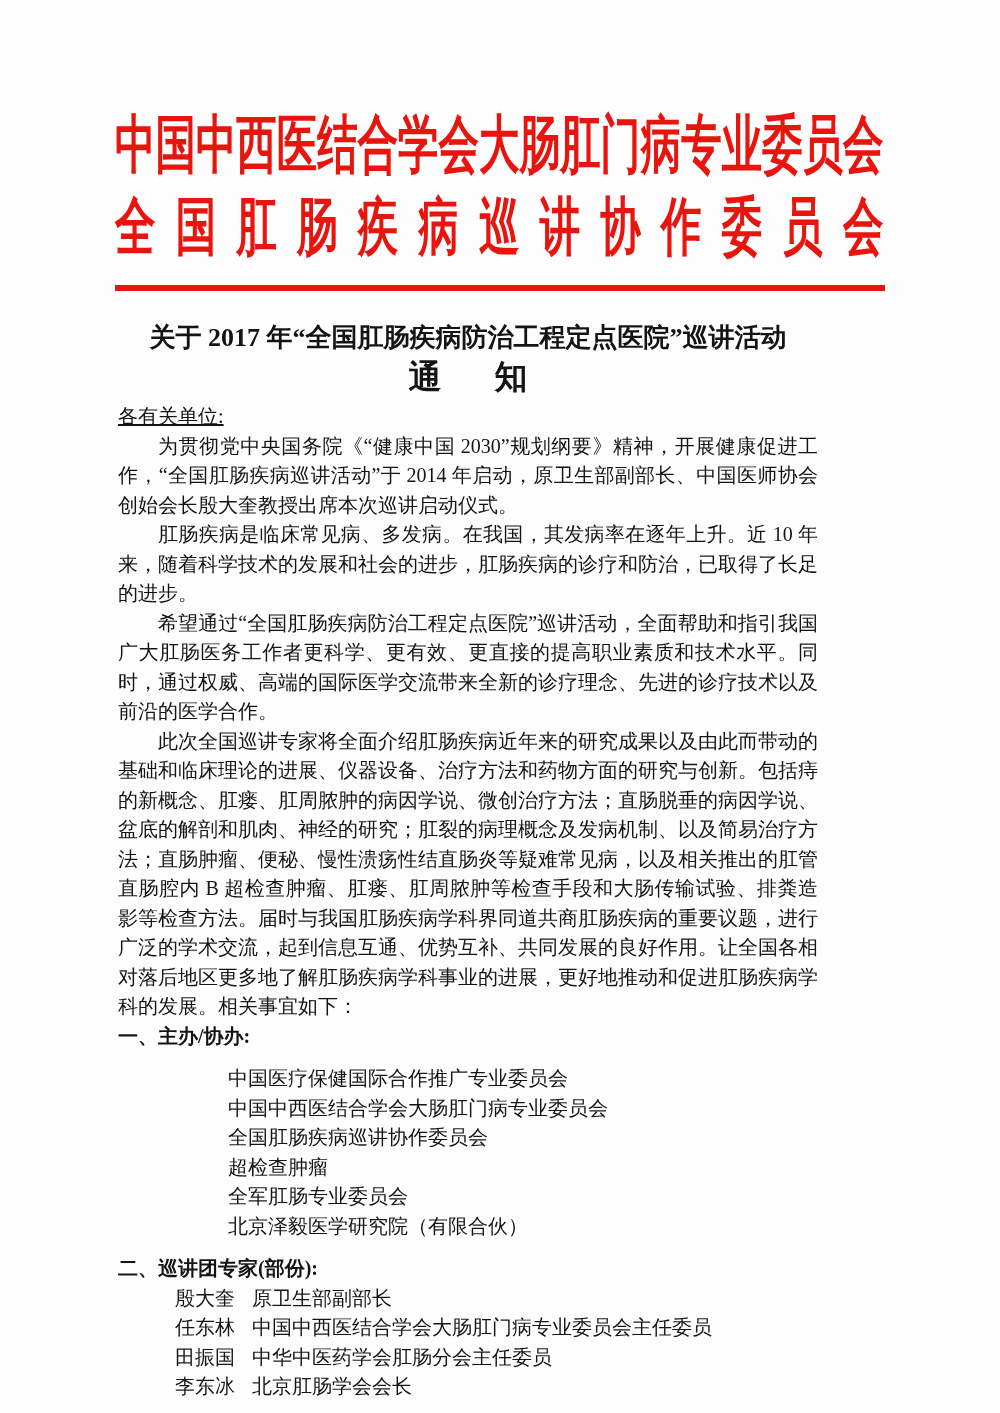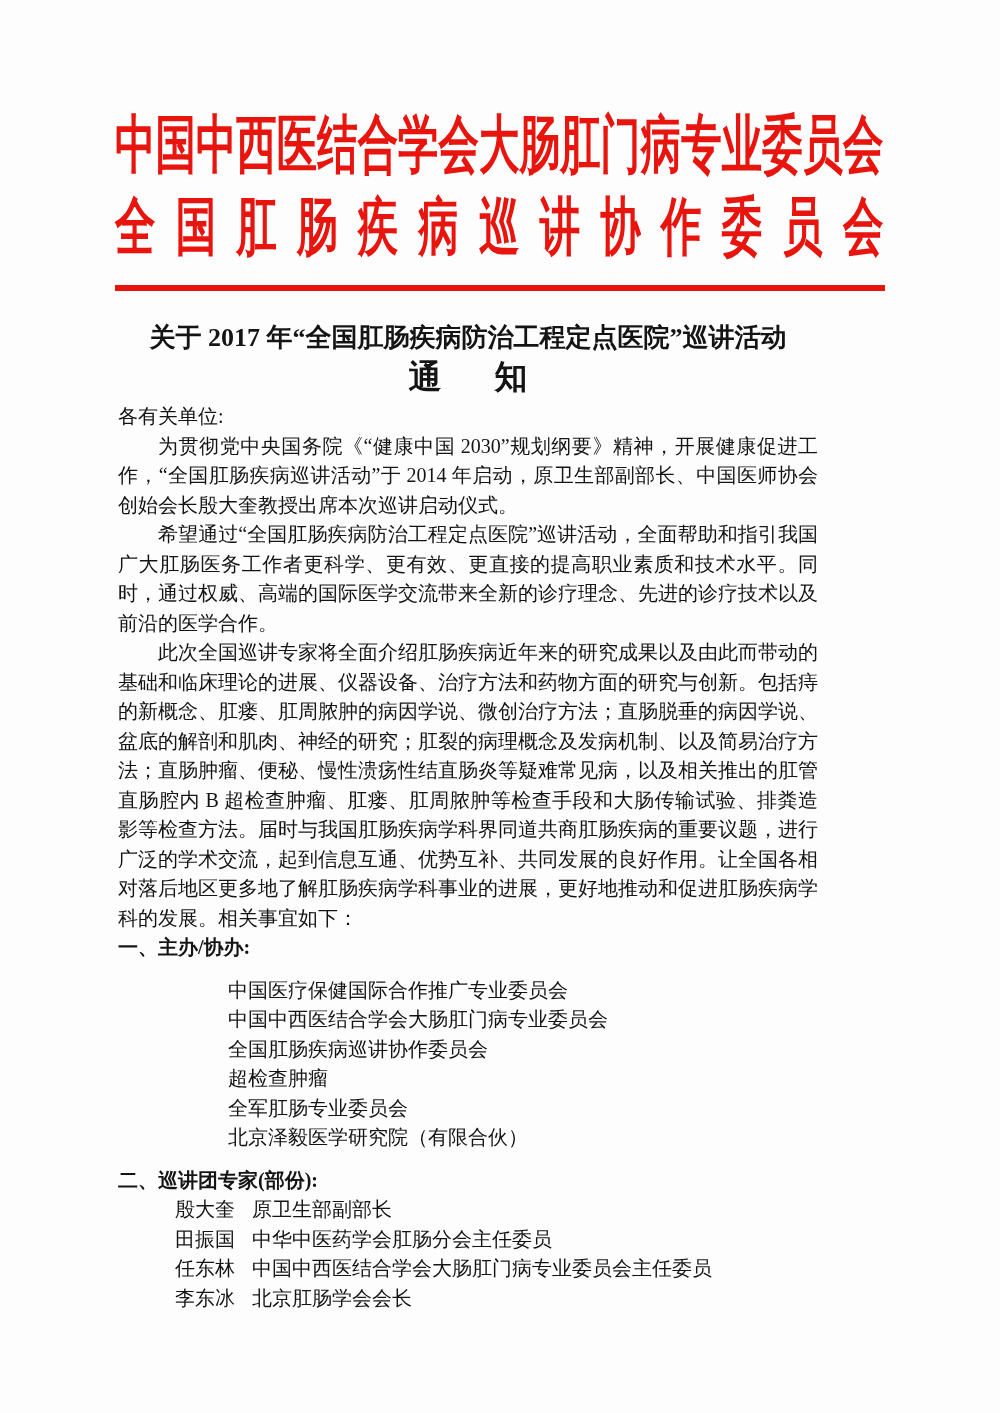--- a/index.html
+++ b/index.html
@@ -30,21 +30,21 @@
     font-size: 26px; font-weight: 700; line-height: 34px; font-family: Liberation Serif, serif;
   }
   .doc-subtitle {
     margin-top: 5px; text-align: center;
     font-size: 33px; font-weight: 700; line-height: 34px;
     letter-spacing: 1.6em; text-indent: 1.6em;
   }
 
   
   .body { margin: 8px 118px 0 118px; font-size: 20px; line-height: 29.5px; }
-  .salutation { font-size: 20px; }
+  .salutation { font-size: 20px; text-decoration: underline; }
   p.para {
     margin: 0; text-indent: 2em; text-align: justify;
     text-justify: inter-ideograph;
   }
   .sec-heading { font-weight: 700; }
   ul.host-list { list-style: none; margin: 13px; padding: 0 0 0 97px; }
   .experts { padding-left: 40px; line-height: 29.5px; }
   .expert-row { display: flex; }
   .expert-name { width: 94px; flex: none; text-align: center; }
   .expert-title { flex: 1; }
@@ -60,46 +60,47 @@
   </div>
   <div class="lh-rule"></div>
 
   <div class="doc-title">关于 2017 年“全国肛肠疾病防治工程定点医院”巡讲活动</div>
   <div class="doc-subtitle">通知</div>
 
   <div class="body">
     <div class="salutation">各有关单位:</div>
 
     <p class="para">为贯彻党中央国务院《“健康中国 2030”规划纲要》精神，开展健康促进工作，“全国肛肠疾病巡讲活动”于 2014 年启动，原卫生部副部长、中国医师协会创始会长殷大奎教授出席本次巡讲启动仪式。</p>
+    <p class="para">肛肠疾病是临床常见病、多发病。在我国，其发病率在逐年上升。近 10 年来，随着科学技术的发展和社会的进步，肛肠疾病的诊疗和防治，已取得了长足的进步。</p>
     <p class="para">希望通过“全国肛肠疾病防治工程定点医院”巡讲活动，全面帮助和指引我国广大肛肠医务工作者更科学、更有效、更直接的提高职业素质和技术水平。同时，通过权威、高端的国际医学交流带来全新的诊疗理念、先进的诊疗技术以及前沿的医学合作。</p>
     <p class="para">此次全国巡讲专家将全面介绍肛肠疾病近年来的研究成果以及由此而带动的基础和临床理论的进展、仪器设备、治疗方法和药物方面的研究与创新。包括痔的新概念、肛瘘、肛周脓肿的病因学说、微创治疗方法；直肠脱垂的病因学说、盆底的解剖和肌肉、神经的研究；肛裂的病理概念及发病机制、以及简易治疗方法；直肠肿瘤、便秘、慢性溃疡性结直肠炎等疑难常见病，以及相关推出的肛管直肠腔内 B 超检查肿瘤、肛瘘、肛周脓肿等检查手段和大肠传输试验、排粪造影等检查方法。届时与我国肛肠疾病学科界同道共商肛肠疾病的重要议题，进行广泛的学术交流，起到信息互通、优势互补、共同发展的良好作用。让全国各相对落后地区更多地了解肛肠疾病学科事业的进展，更好地推动和促进肛肠疾病学科的发展。相关事宜如下：</p>
 
     <div class="sec-heading">一、主办/协办:</div>
     <ul class="host-list">
       <li>中国医疗保健国际合作推广专业委员会</li>
       <li>中国中西医结合学会大肠肛门病专业委员会</li>
       <li>全国肛肠疾病巡讲协作委员会</li>
       <li>超检查肿瘤</li>
       <li>全军肛肠专业委员会</li>
       <li>北京泽毅医学研究院（有限合伙）</li>
     </ul>
 
     <div class="sec-heading">二、巡讲团专家(部份):</div>
     <div class="experts">
       <div class="expert-row">
         <span class="expert-name">殷大奎</span>
         <span class="expert-title">原卫生部副部长</span>
       </div>
       <div class="expert-row">
+        <span class="expert-name">任东林</span>
+        <span class="expert-title">中国中西医结合学会大肠肛门病专业委员会主任委员</span>
+      </div>
+      <div class="expert-row">
         <span class="expert-name">田振国</span>
         <span class="expert-title">中华中医药学会肛肠分会主任委员</span>
-      </div>
-      <div class="expert-row">
-        <span class="expert-name">任东林</span>
-        <span class="expert-title">中国中西医结合学会大肠肛门病专业委员会主任委员</span>
       </div>
       <div class="expert-row">
         <span class="expert-name">李东冰</span>
         <span class="expert-title">北京肛肠学会会长</span>
       </div>
     </div>
   </div>
 
 </div>
 

